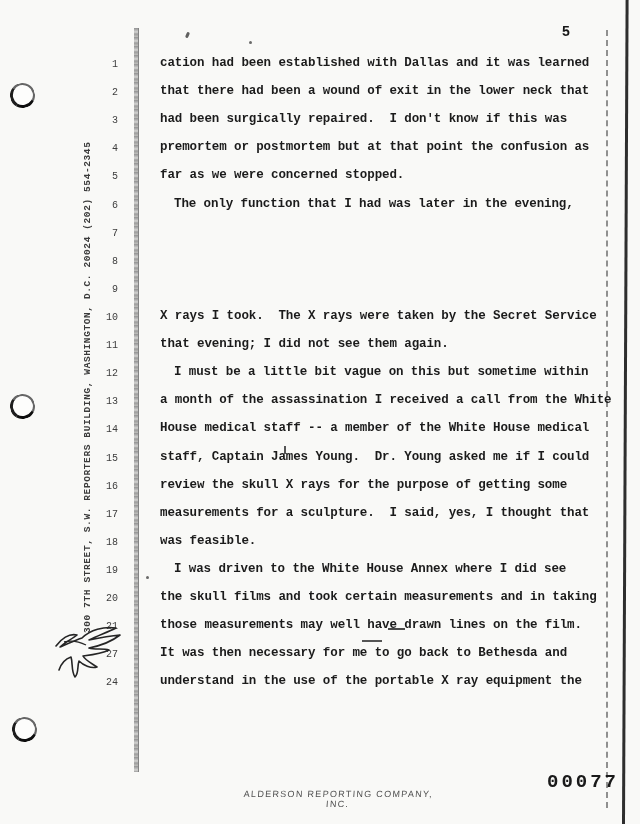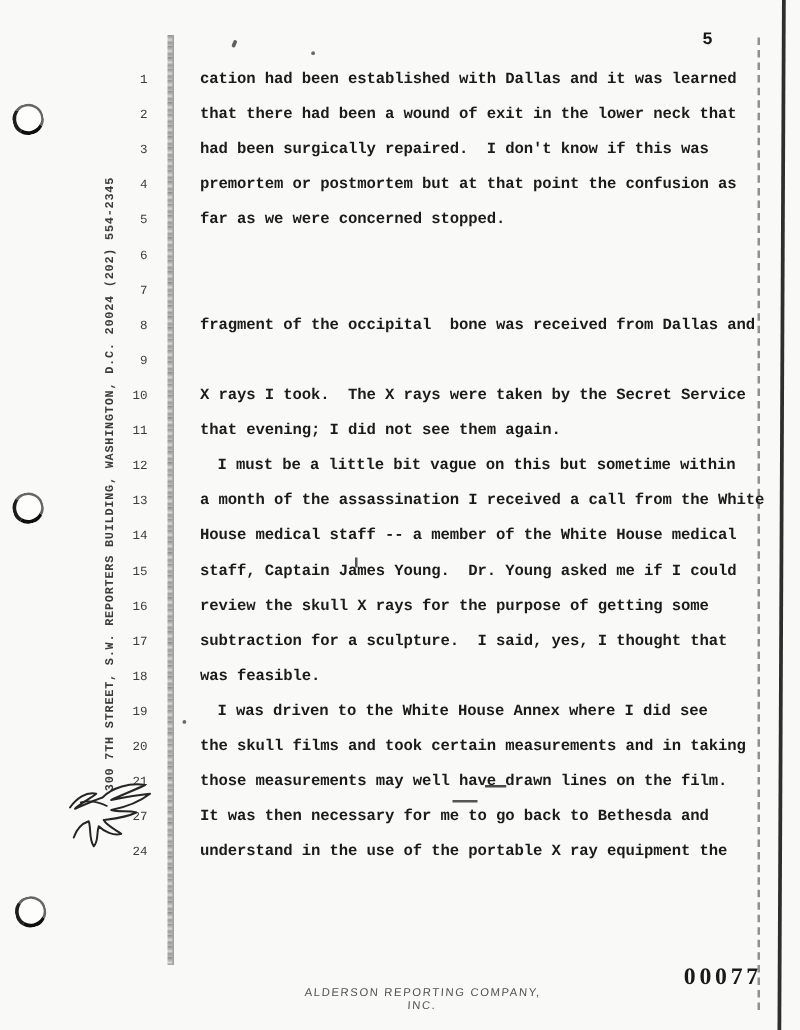--- a/index.html
+++ b/index.html
@@ -65,21 +65,21 @@
   .scribble{position:absolute; left:50px; top:618px;}
   
   .footer{
     position:absolute; left:238px; top:789px; width:200px; text-align:center;
     font-family:"Liberation Sans",sans-serif;
     font-size:9px; letter-spacing:1.3px; color:#515151; transform:skewX(-4deg);
   }
   
   .stamp{
     position:absolute; left:547px; top:771px;
-    font-family:Liberation Serif, serif;
+    font-family:Liberation Mono, monospace;
     font-size:19px; font-weight:600; letter-spacing:3px; color:#1a1a1a;
   }
   
   .artifact{position:absolute; background:#2c2c2c;}
   .a-comma{left:186px; top:32px; width:3px; height:6px; border-radius:2px; transform:rotate(24deg); opacity:.75;}
   .a-dot{left:249px; top:41px; width:3px; height:3px; border-radius:50%; opacity:.7;}
   .a-caret{left:284px; top:446px; width:2px; height:8px; opacity:.8;}
   .a-underscore{left:362px; top:640px; width:20px; height:1.5px; opacity:.8;}
   .a-overline{left:388px; top:628px; width:17px; height:1.5px; opacity:.85;}
   .a-period19{left:146px; top:576px; width:3px; height:3px; border-radius:50%; opacity:.7;}
@@ -117,27 +117,27 @@
       <div class="t-row">
         <span class="t-num">4</span>
         <span class="t-text">premortem or postmortem but at that point the confusion as</span>
       </div>
       <div class="t-row">
         <span class="t-num">5</span>
         <span class="t-text">far as we were concerned stopped.</span>
       </div>
       <div class="t-row indent">
         <span class="t-num">6</span>
+        <span class="t-text">The only function that I had was later in the evening,</span>
       </div>
       <div class="t-row">
         <span class="t-num">7</span>
       </div>
       <div class="t-row">
         <span class="t-num">8</span>
-        <span class="t-text">fragment of the occipital  bone was received from Dallas and</span>
       </div>
       <div class="t-row">
         <span class="t-num">9</span>
       </div>
       <div class="t-row">
         <span class="t-num">10</span>
         <span class="t-text">X rays I took.  The X rays were taken by the Secret Service</span>
       </div>
       <div class="t-row">
         <span class="t-num">11</span>
@@ -158,21 +158,21 @@
       <div class="t-row">
         <span class="t-num">15</span>
         <span class="t-text">staff, Captain James Young.  Dr. Young asked me if I could</span>
       </div>
       <div class="t-row">
         <span class="t-num">16</span>
         <span class="t-text">review the skull X rays for the purpose of getting some</span>
       </div>
       <div class="t-row">
         <span class="t-num">17</span>
-        <span class="t-text">subtraction for a sculpture.  I said, yes, I thought that</span>
+        <span class="t-text">measurements for a sculpture.  I said, yes, I thought that</span>
       </div>
       <div class="t-row">
         <span class="t-num">18</span>
         <span class="t-text">was feasible.</span>
       </div>
       <div class="t-row indent">
         <span class="t-num">19</span>
         <span class="t-text">I was driven to the White House Annex where I did see</span>
       </div>
       <div class="t-row">

